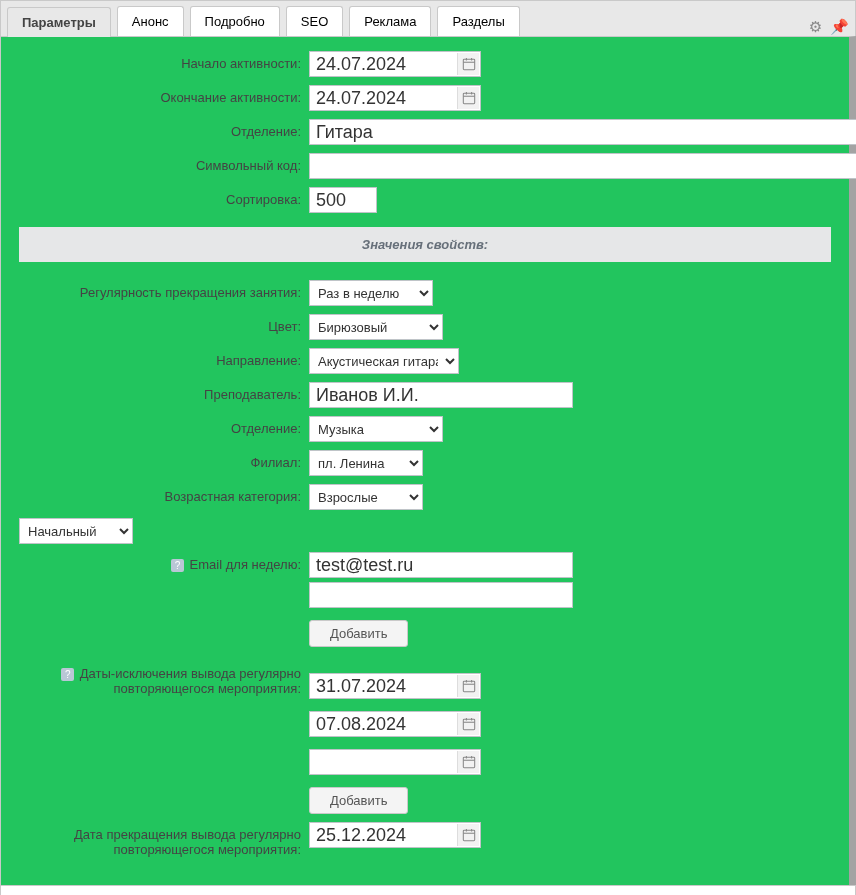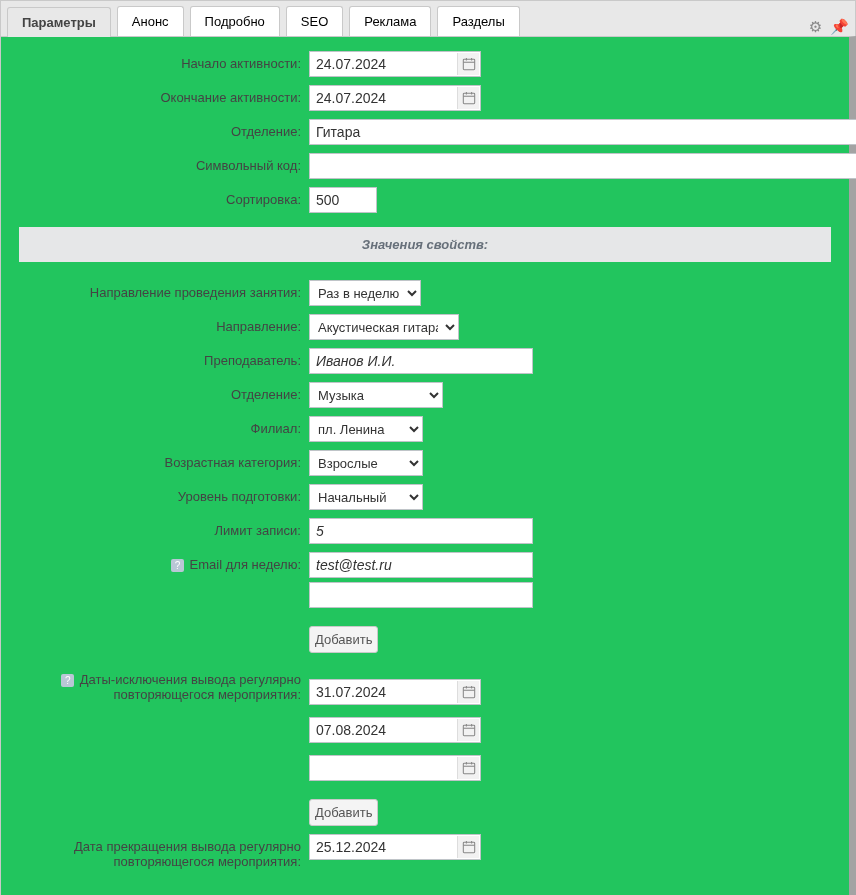--- a/index.html
+++ b/index.html
@@ -67,21 +67,21 @@
     padding-right: 8px;
     padding-top: 5px;
     color: #444;
   }
   .form-field {
     flex: 1;
   }
   input[type=text] {
     border: 1px solid #bfc4c8;
     padding: 4px 6px;
-    font-size: 14px;
+    font-size: 18px;
     height: 26px;
     background: #fff;
     color: #333;
   }
   .date-input-wrap {
     position: relative;
     display: inline-block;
     width: 172px;
   }
   .date-input-wrap input { width: 100%; padding-right: 26px; }
@@ -90,21 +90,21 @@
     right: 2px; top: 2px;
     width: 22px; height: 22px;
     display: flex; align-items: center; justify-content: center;
     color: #888;
     cursor: pointer;
     background: #f2f2f2;
     border-left: 1px solid #ddd;
   }
   .wide { width: 572px; }
   .short { width: 68px; }
-  .medium { width: 224px; font-style: italic; }
+  .medium { width: 264px; }
   select {
     border: 1px solid #bfc4c8;
     padding: 3px 4px;
     font-size: 13px;
     height: 26px;
     background: #fff;
     color: #333;
   }
   .section-header {
     background: #e6e7e8;
@@ -123,26 +123,26 @@
     font-size: 10px;
     text-align: center;
     line-height: 13px;
     border-radius: 2px;
     margin-right: 2px;
     cursor: help;
   }
   .add-btn {
     background: #f4f4f4;
     border: 1px solid #c9c9c9;
-    padding: 5px 5px;
+    padding: 5px 20px;
     border-radius: 3px;
     cursor: pointer;
     color: #555;
     font-size: 13px;
-    margin-top: 14px;
+    margin-top: 8px;
   }
   .stacked input, .stacked .date-input-wrap { margin-bottom: 4px; display:block;}
   .stacked .date-input-wrap { display: block; margin-top: 12px; }
   .footer-bar {
     border: 1px solid #c9c9c9;
     background: #fff;
     padding: 10px 12px;
     display: flex;
     align-items: center;
   }
@@ -218,28 +218,36 @@
   <div class="form-row">
     <div class="form-label">Сортировка:</div>
     <div class="form-field">
       <input type="text" class="short" value="500" style="">
     </div>
   </div>
 
   <div class="section-header">Значения свойств:</div>
 
   <div class="form-row">
-    <div class="form-label">Направление проведения занятия:</div>
-    <div class="form-field">
-      <select style="width:112px">
+    <div class="form-label">Регулярность прекращения занятия:</div>
+    <div class="form-field">
+      <select style="width:124px">
         <option>Раз в неделю</option>
       </select>
     </div>
   </div>
 
+  <div class="form-row">
+    <div class="form-label">Цвет:</div>
+    <div class="form-field">
+      <select style="width:134px">
+        <option>Бирюзовый</option>
+      </select>
+    </div>
+  </div>
 
   <div class="form-row">
     <div class="form-label">Направление:</div>
     <div class="form-field">
       <select style="width:150px">
         <option>Акустическая гитара</option>
       </select>
     </div>
   </div>
 
@@ -271,34 +279,27 @@
   <div class="form-row">
     <div class="form-label">Возрастная категория:</div>
     <div class="form-field">
       <select style="width:114px">
         <option>Взрослые</option>
       </select>
     </div>
   </div>
 
   <div class="form-row">
-    <div class="form-label">Уровень подготовки:</div>
     <div class="form-field">
       <select style="width:114px">
         <option>Начальный</option>
       </select>
     </div>
   </div>
 
-  <div class="form-row">
-    <div class="form-label">Лимит записи:</div>
-    <div class="form-field">
-      <input type="text" class="medium" value="5" style="">
-    </div>
-  </div>
 
   <div class="form-row">
     <div class="form-label">
       <span class="help-icon">?</span>
       <span>Email для неделю:</span>
     </div>
     <div class="form-field stacked">
       <input type="text" class="medium" value="test@test.ru" style="">
       <input type="text" class="medium" value="" style="">
       <button class="add-btn">Добавить</button>

